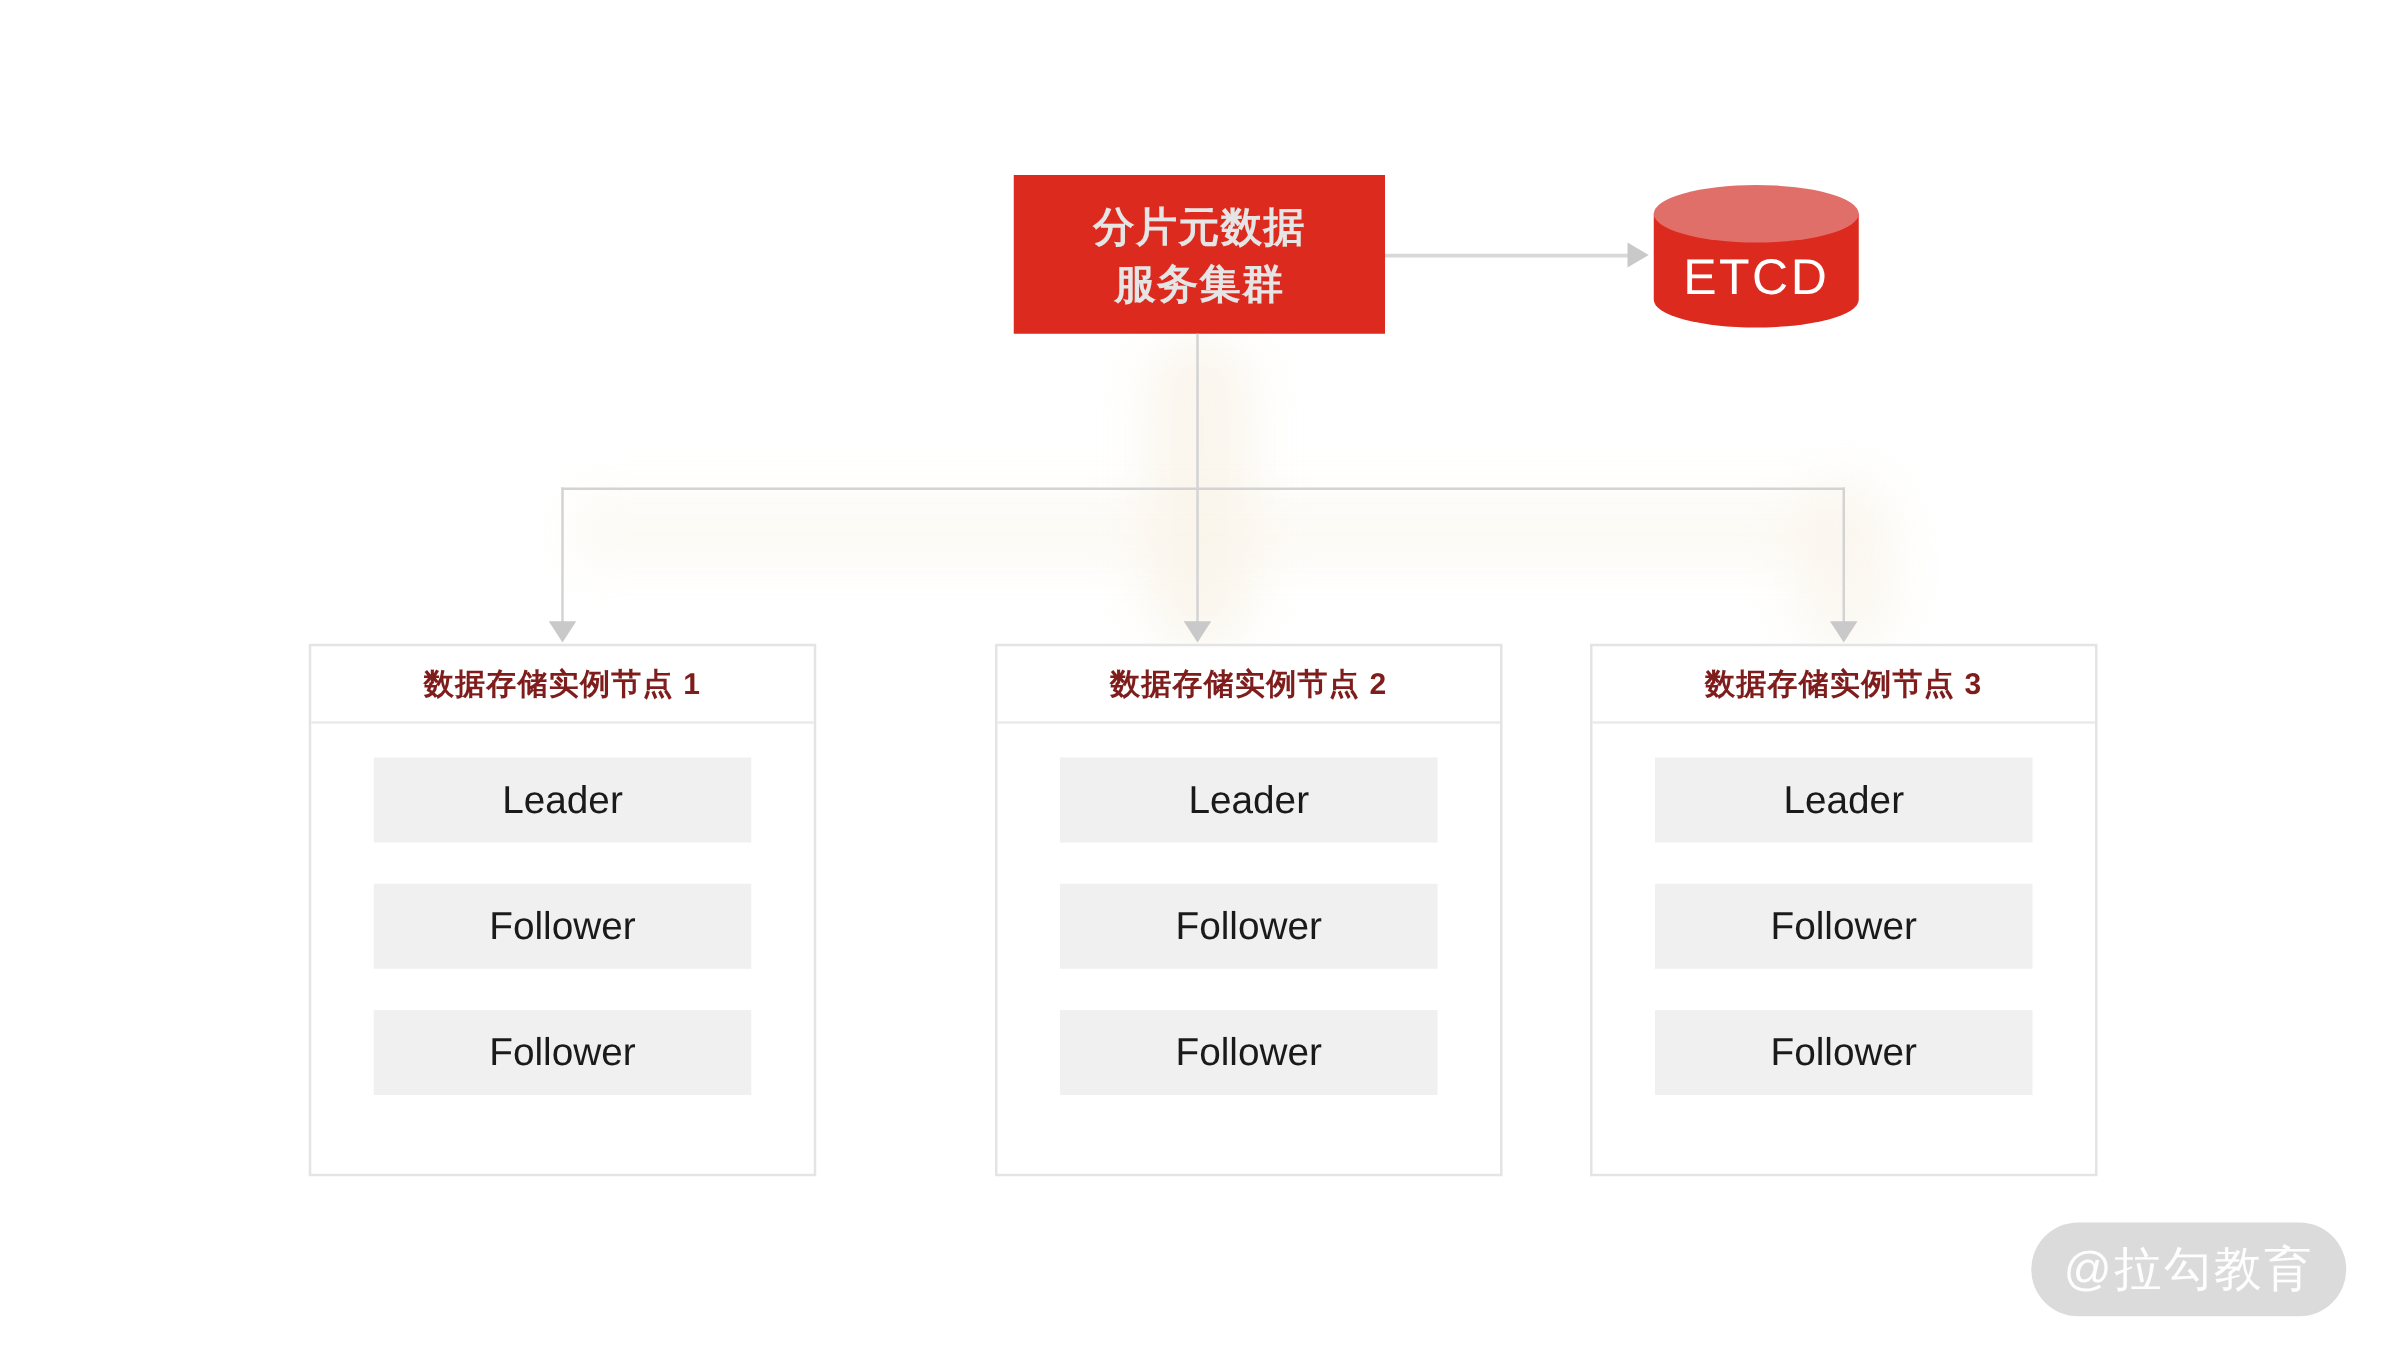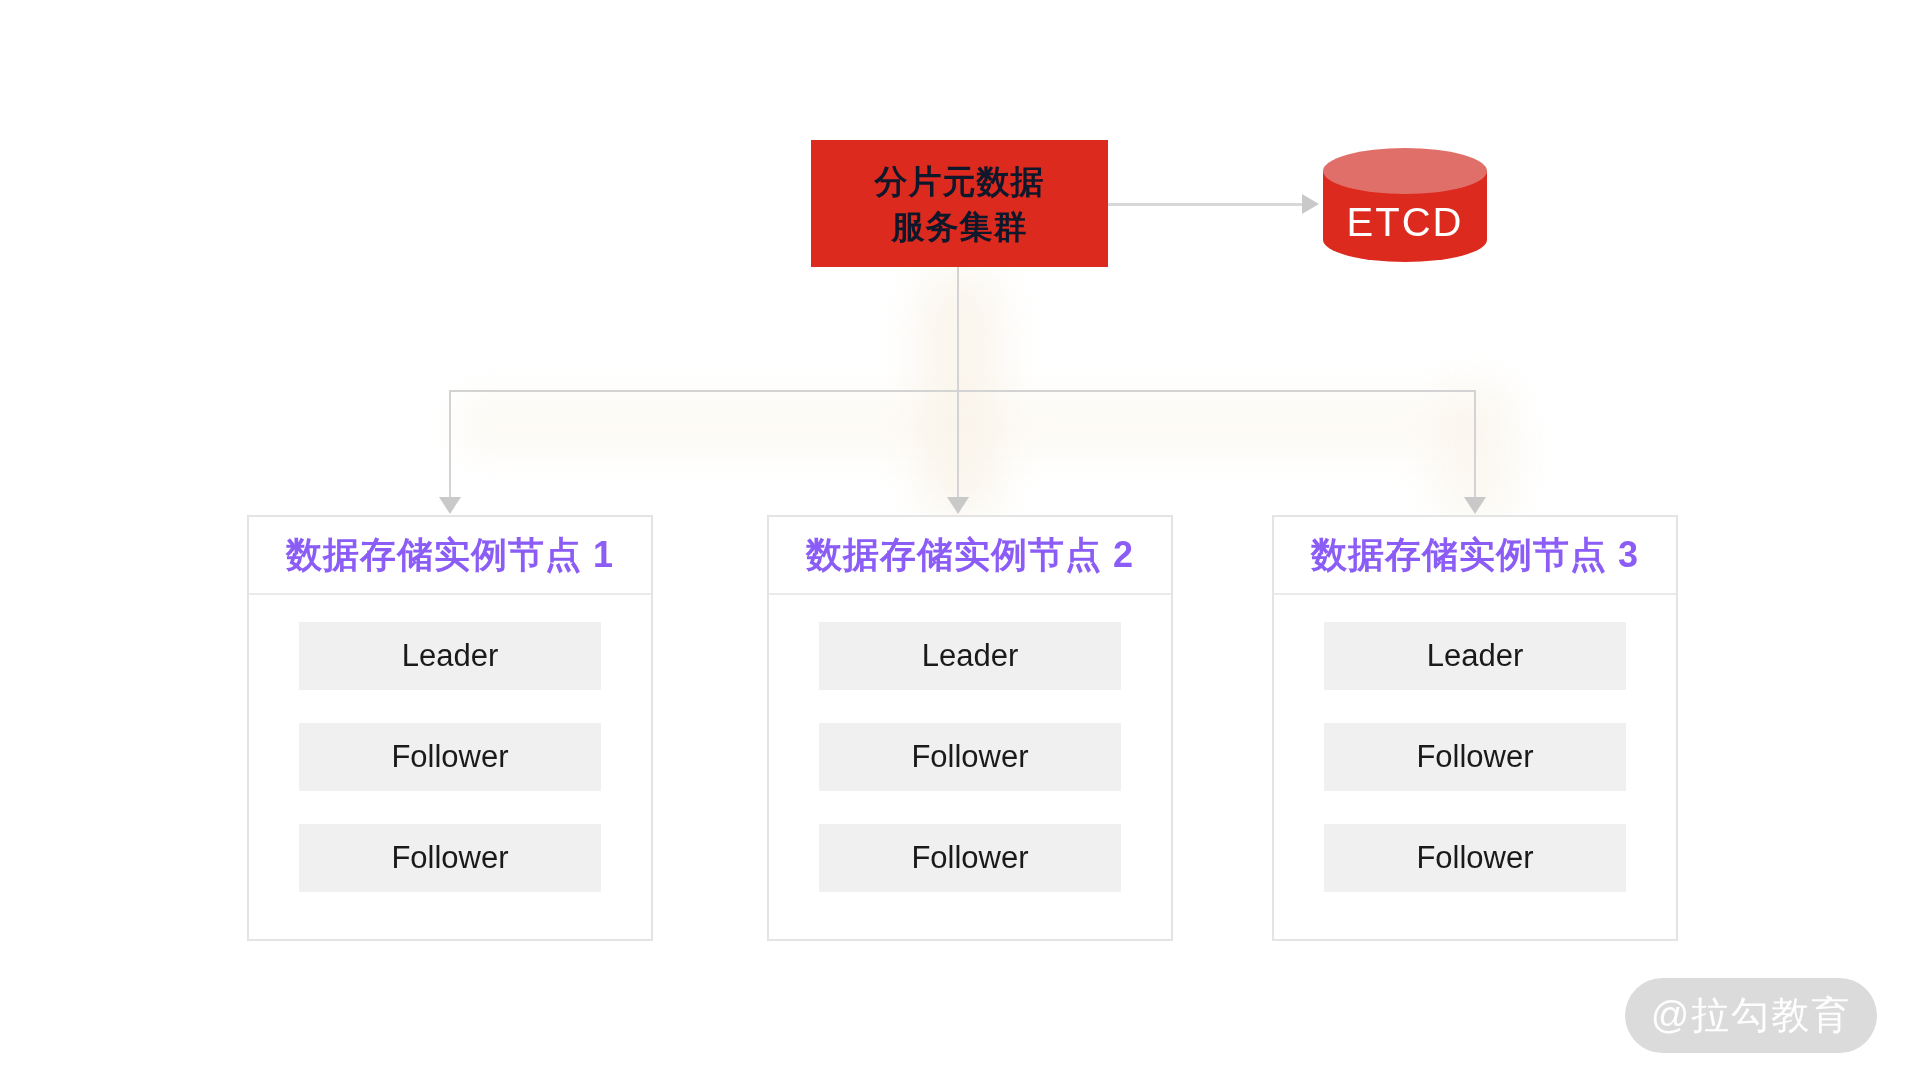--- a/index.html
+++ b/index.html
@@ -18,21 +18,21 @@
   .glow-v-center { left: 918px; top: 268px; width: 84px; height: 252px;
     background: #f6eddc; opacity: .5; filter: blur(20px); border-radius: 42px; }
   .glow-v-right  { left: 1436px; top: 382px; width: 80px; height: 140px;
     background: #f6eddc; opacity: .4; filter: blur(20px); border-radius: 40px; }
   .glow-h        { left: 460px; top: 396px; width: 1015px; height: 58px;
     background: #faf4e9; opacity: .45; filter: blur(18px); }
 
   
   .meta-box {
     position: absolute; left: 811px; top: 140px; width: 297px; height: 127px;
-    background: #dd2a1e; color: #0f172a;
+    background: #dd2a1e; color: #e5e5e5;
     display: flex; flex-direction: column; align-items: center; justify-content: center;
     font-size: 33px; font-weight: 700; line-height: 45px; letter-spacing: 1px;
   }
 
   
   .etcd-arrow-line {
     position: absolute; left: 1108px; top: 203px; width: 198px; height: 3px;
     background: #d8d8d8;
   }
   .etcd-arrow-head {
@@ -72,26 +72,26 @@
   .arrow-down-1 { left: 439px; }
   .arrow-down-2 { left: 947px; }
   .arrow-down-3 { left: 1464px; }
 
   
   .node {
     position: absolute; top: 515px; width: 406px; height: 426px;
     background: #ffffff; border: 2px solid #e4e4e4;
   }
   .node-1 { left: 247px; }
-  .node-2 { left: 767px; }
+  .node-2 { left: 796px; }
   .node-3 { left: 1272px; }
   .node-header {
-    height: 78px; border-bottom: 2px solid #eaeaea;
+    height: 62px; border-bottom: 2px solid #eaeaea;
     display: flex; align-items: center; justify-content: center;
-    font-size: 36px; font-weight: 700; color: #8b5cf6; letter-spacing: 1px;
+    font-size: 24px; font-weight: 700; color: #7f1d1d; letter-spacing: 1px;
   }
   .node-body {
     padding: 27px 50px 0 50px;
     display: flex; flex-direction: column; gap: 33px;
   }
   .role-cell {
     height: 68px; background: #f0f0f0;
     display: flex; align-items: center; justify-content: center;
     font-size: 31px; font-weight: 500; color: #1a1a1a;
   }

